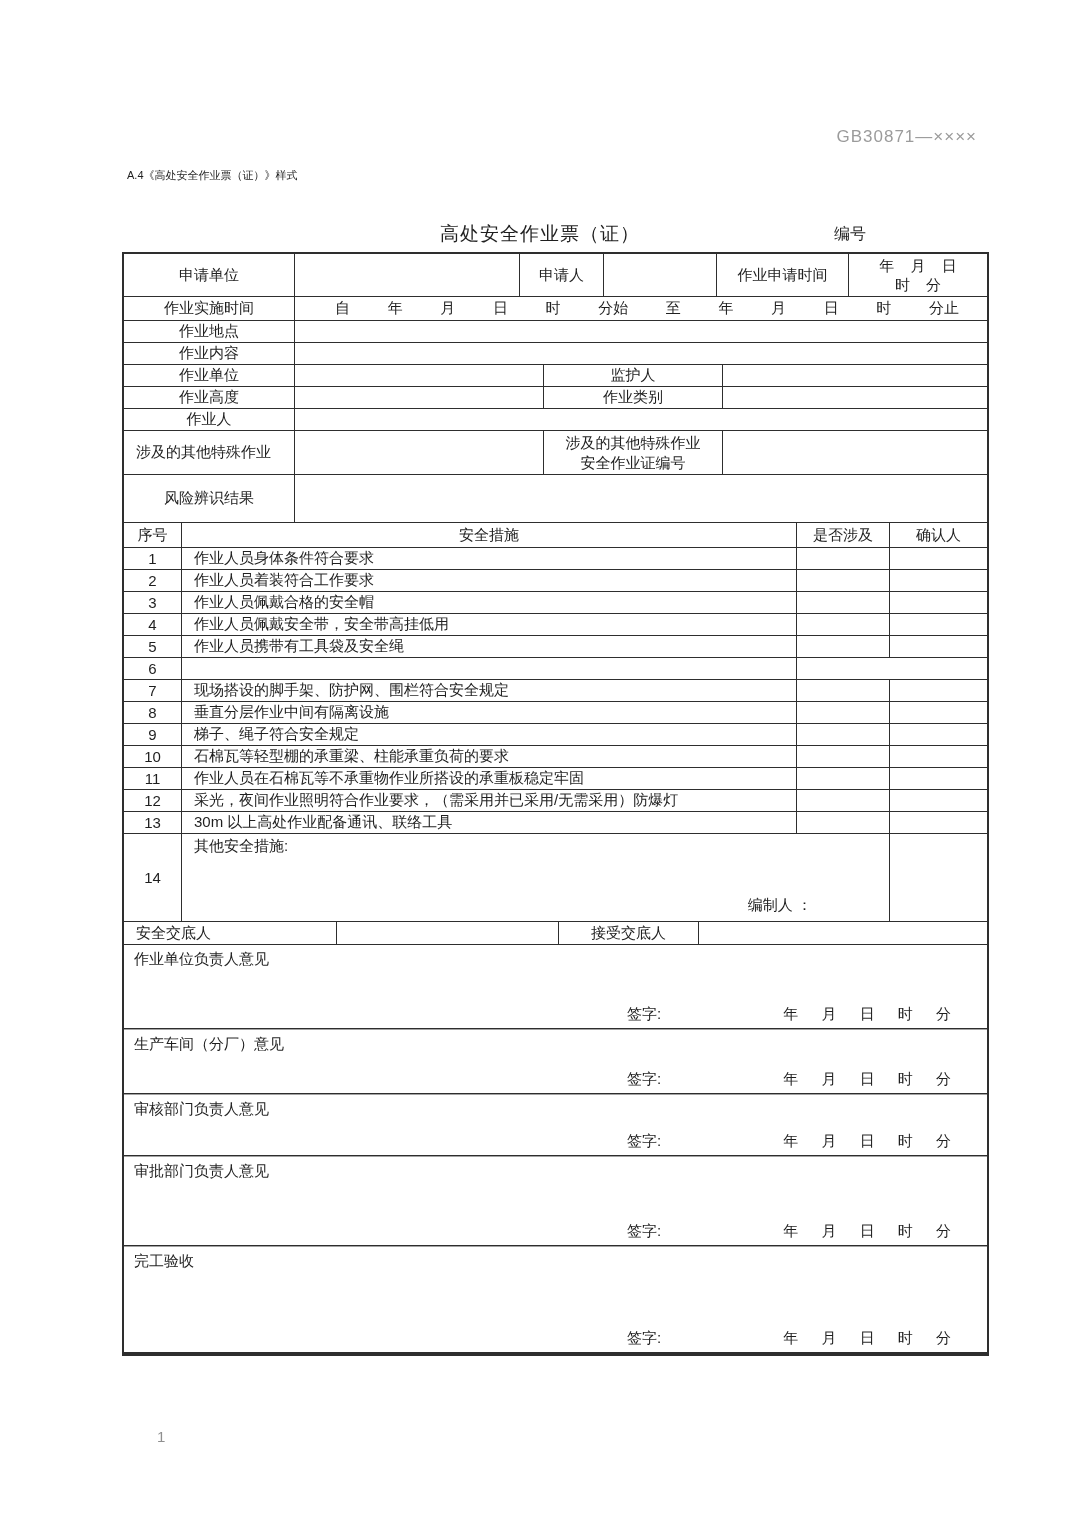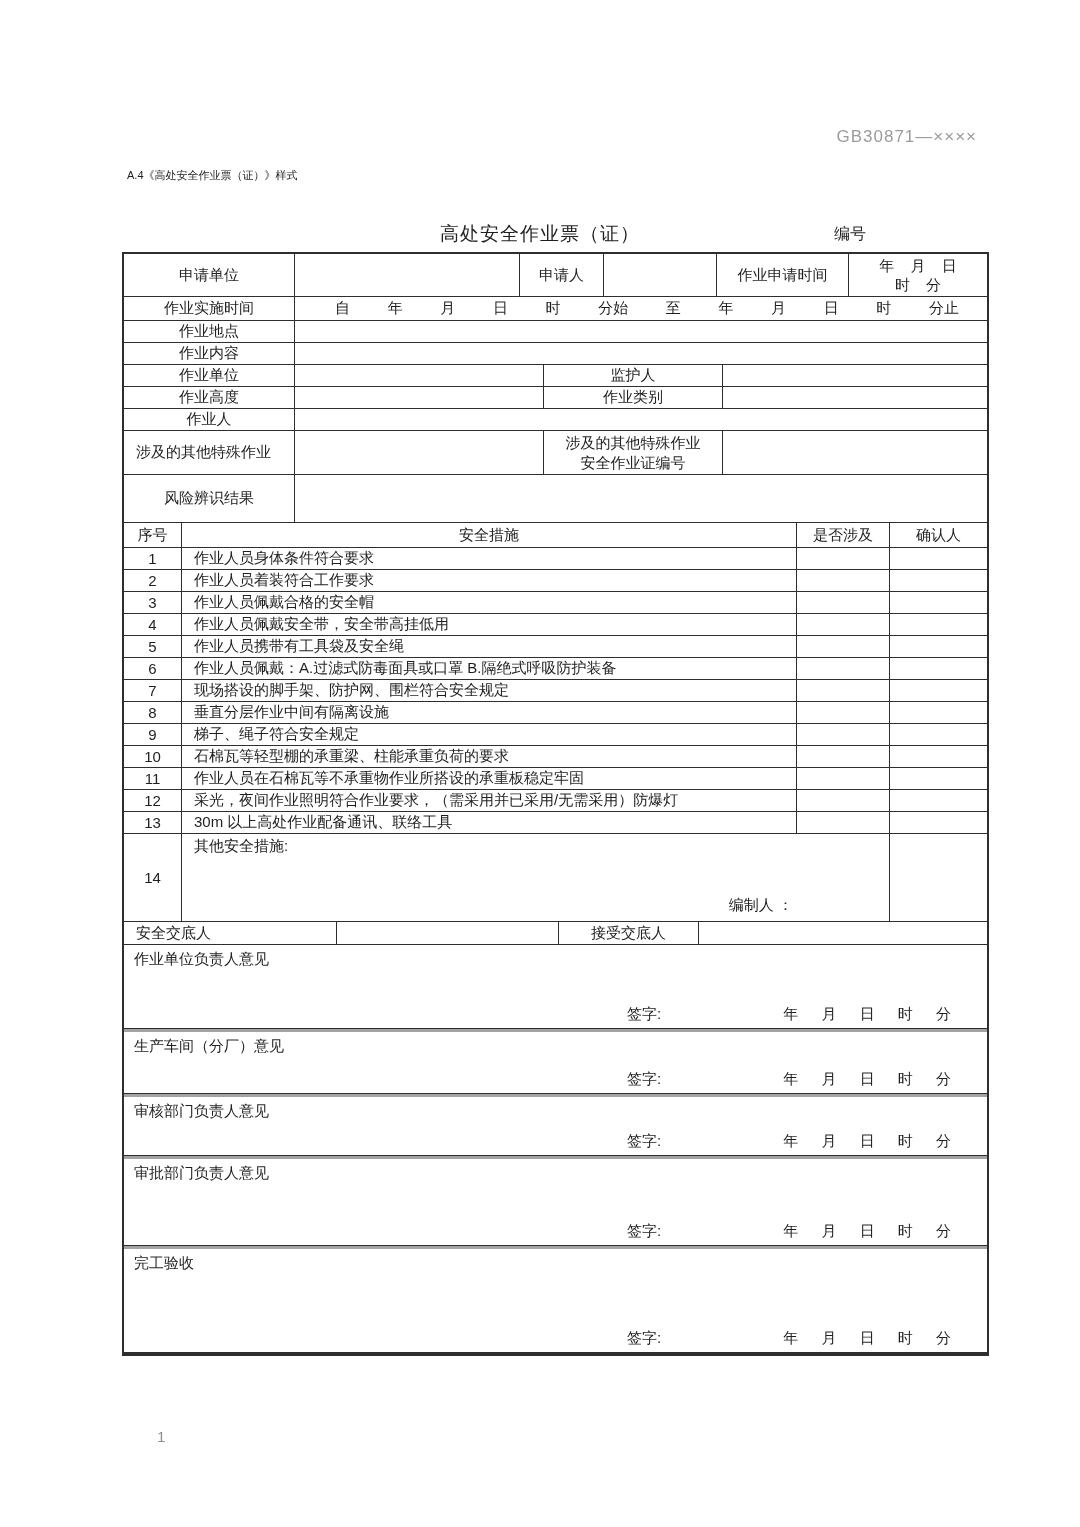--- a/index.html
+++ b/index.html
@@ -54,26 +54,26 @@
   .dt2{flex-direction:column;line-height:19px;word-spacing:12px;}
   .two-line{flex-direction:column;line-height:20px;}
   .impl-cell{
     display:flex;justify-content:space-between;align-items:center;
     padding:0 28px 0 40px;border-right:none;
   }
   .other-cell{
     position:relative;display:block;
   }
   .other-label{position:absolute;top:3px;left:12px;}
-  .compiler{position:absolute;bottom:6px;right:96px;}
+  .compiler{position:absolute;bottom:6px;right:77px;}
   .section{
     position:relative;display:block;box-sizing:border-box;
     border-bottom:1px solid #2e2e2e;
   }
-  .section.thick-top{border-top:3px solid #a3a3a3;}
+  .section.thick-top{border-top:1px solid #a3a3a3;}
   .section:last-child{border-bottom:none;}
   .s84{height:84px;} .s65{height:65px;} .s62{height:62px;} .s90{height:90px;} .s88{height:106px;}
   .sec-label{position:absolute;top:5px;left:10px;}
   .sig{position:absolute;left:0;right:0;bottom:4px;display:flex;align-items:center;}
   .sig-label{margin-left:503px;}
   .sig-date{margin-left:auto;margin-right:36px;word-spacing:19px;}
   .page-number{
     position:absolute;left:157px;top:1428px;
     font-size:15px;color:#8f8f8f;
   }
@@ -196,21 +196,20 @@
       <div class="c"></div>
     </div>
     <div class="row rowM h22">
       <div class="c">5</div>
       <div class="c left">作业人员携带有工具袋及安全绳</div>
       <div class="c"></div>
       <div class="c"></div>
     </div>
     <div class="row rowM h22">
       <div class="c">6</div>
-      <div class="c left">作业人员佩戴：A.过滤式防毒面具或口罩 B.隔绝式呼吸防护装备</div>
       <div class="c"></div>
       <div class="c"></div>
     </div>
     <div class="row rowM h22">
       <div class="c">7</div>
       <div class="c left">现场搭设的脚手架、防护网、围栏符合安全规定</div>
       <div class="c"></div>
       <div class="c"></div>
     </div>
     <div class="row rowM h22">

